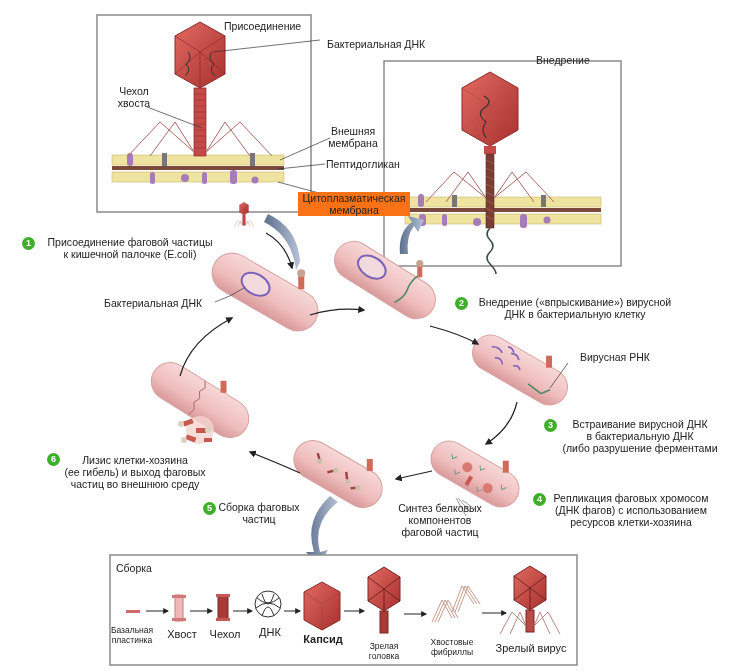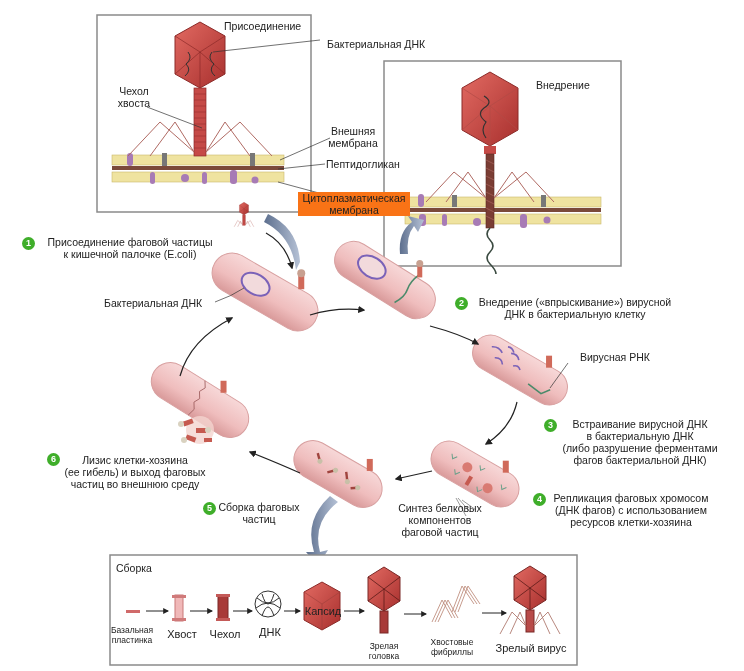--- a/index.html
+++ b/index.html
@@ -264,21 +264,21 @@
 <div class="lbl c" style="left:328px;top:125px;width:50px;">
   <div>Внешняя</div>
   <div>мембрана</div>
 </div>
 <div class="lbl" style="left:326px;top:158px;">Пептидогликан</div>
 <div class="lbl c" style="left:298px;top:192px;width:112px;background:#f97316;">
   <div>Цитоплазматическая</div>
   <div>мембрана</div>
 </div>
 
-<div class="lbl" style="left:536px;top:79px;">Внедрение</div>
+<div class="lbl" style="left:536px;top:54px;">Внедрение</div>
 
 <div class="step" style="left:22px;top:236px;">
   <div class="badge" style="left:0;top:1px;">1</div>
   <div class="lbl c" style="left:18px;top:0;width:180px;">
     <div>Присоединение фаговой частицы</div>
     <div>к кишечной палочке (E.coli)</div>
   </div>
 </div>
 
 <div class="step" style="left:455px;top:296px;">
@@ -288,21 +288,20 @@
     <div>ДНК в бактериальную клетку</div>
   </div>
 </div>
 
 <div class="step" style="left:544px;top:418px;">
   <div class="badge" style="left:0;top:1px;">3</div>
   <div class="lbl c" style="left:6px;top:0;width:180px;">
     <div>Встраивание вирусной ДНК</div>
     <div>в бактериальную ДНК</div>
     <div>(либо разрушение ферментами</div>
-    <div>фагов бактериальной ДНК)</div>
   </div>
 </div>
 
 <div class="step" style="left:533px;top:492px;">
   <div class="badge" style="left:0;top:1px;">4</div>
   <div class="lbl c" style="left:8px;top:0;width:180px;">
     <div>Репликация фаговых хромосом</div>
     <div>(ДНК фагов) с использованием</div>
     <div>ресурсов клетки-хозяина</div>
   </div>
@@ -334,21 +333,21 @@
 </div>
 
 <div class="lbl" style="left:116px;top:562px;">Сборка</div>
 <div class="lbl sm c" style="left:110px;top:625px;width:44px;">
   <div>Базальная</div>
   <div>пластинка</div>
 </div>
 <div class="lbl md c" style="left:160px;top:628px;width:44px;">Хвост</div>
 <div class="lbl md c" style="left:203px;top:628px;width:44px;">Чехол</div>
 <div class="lbl md c" style="left:248px;top:626px;width:44px;">ДНК</div>
-<div class="lbl md c" style="left:296px;top:605px;width:54px;">Капсид</div>
+<div class="lbl md c" style="left:296px;top:633px;width:54px;font-weight:bold;">Капсид</div>
 <div class="lbl sm c" style="left:362px;top:641px;width:44px;">
   <div>Зрелая</div>
   <div>головка</div>
 </div>
 <div class="lbl sm c" style="left:424px;top:637px;width:56px;">
   <div>Хвостовые</div>
   <div>фибриллы</div>
 </div>
 <div class="lbl md c" style="left:494px;top:642px;width:74px;text-align:center;">Зрелый вирус</div>
 

